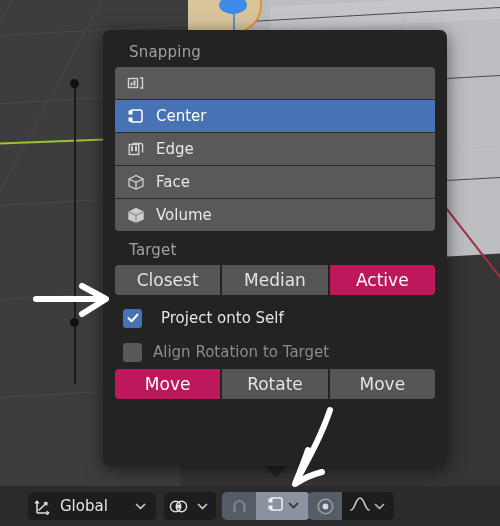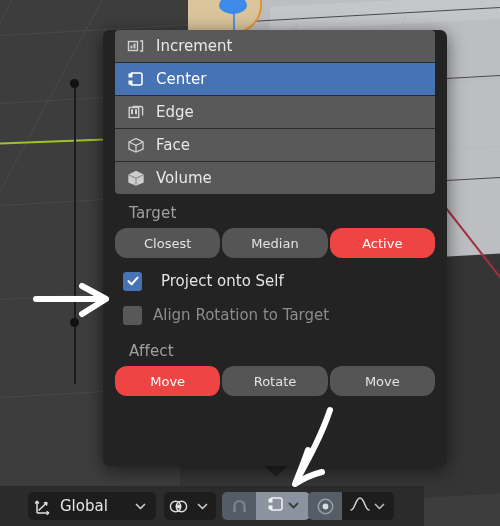--- a/index.html
+++ b/index.html
@@ -154,27 +154,26 @@
     display: flex;
     margin: 0 12px;
     border-radius: 4px;
     overflow: hidden;
     height: 30px;
   }
   .seg {
     flex: 1;
     background: #555555;
     color: #e3e3e3;
-    font-size: 13px;
+    font-size: 17px;
     display: flex; align-items: center; justify-content: center;
     border-right: 2px solid #232323;
-    border-radius: 12px;
   }
   .seg:last-child { border-right: none; }
-  .seg.active { background: #ef4444; color: #fff; }
+  .seg.active { background: #be185d; color: #fff; }
 
   .check-row {
     display: flex; align-items: center;
     height: 34px;
     padding-left: 20px;
     font-size: 15px;
   }
   .cbox {
     width: 19px; height: 19px;
     border-radius: 3px;
@@ -193,21 +192,21 @@
     margin: 0 12px;
     border-radius: 4px;
     overflow: hidden;
     height: 30px;
   }
 
   
   .toolbar {
     position: absolute;
     left: 0; bottom: 0;
-    width: 424px; height: 40px;
+    width: 500px; height: 40px;
     background: #2b2b2b;
   }
   .tb-group {
     position: absolute;
     display: flex;
     align-items: center;
     height: 28px;
     top: 6px;
     background: #1d1d1d;
     border-radius: 5px;
@@ -291,33 +290,33 @@
     <div class="obj-blue-dot"></div>
 
     <div class="edge-vert"></div>
     <div class="vert-dot a"></div>
     <div class="vert-dot b"></div>
   </div>
 
   <div class="panel-pointer"></div>
   <div class="panel">
 
+    <div class="section-title">Snapping</div>
 
     <div class="snap-list">
 
       <div class="snap-row">
         <span class="ico">
           <svg width="20" height="20" viewBox="0 0 20 20">
             <rect x="2.5" y="5.5" width="9" height="9" fill="none" stroke="#d2d2d2" stroke-width="1.4"></rect>
             <rect x="4.5" y="9.5" width="2" height="3" fill="#d2d2d2"></rect>
             <rect x="7.5" y="7.5" width="2" height="5" fill="#d2d2d2"></rect>
             <path d="M14 5 h2.5 v10 H14" fill="none" stroke="#d2d2d2" stroke-width="1.4"></path>
           </svg>
         </span>
-        <span>Increment</span>
       </div>
 
       <div class="snap-row selected">
         <span class="ico">
           <svg width="20" height="20" viewBox="0 0 20 20">
             <path d="M5 4 H14 a2 2 0 0 1 2 2 V14 a2 2 0 0 1 -2 2 H5" fill="none" stroke="#ffffff" stroke-width="1.5"></path>
             <path d="M5 4 V7 M5 13 V16" stroke="#ffffff" stroke-width="1.5"></path>
             <rect x="2.5" y="4.5" width="4" height="4" fill="#ffffff"></rect>
             <rect x="2.5" y="11.5" width="4" height="4" fill="#ffffff"></rect>
           </svg>
@@ -373,21 +372,20 @@
         </svg>
       </span>
       <span class="check-label">Project onto Self</span>
     </div>
 
     <div class="check-row">
       <span class="cbox"></span>
       <span class="check-label dim">Align Rotation to Target</span>
     </div>
 
-    <div class="section-title" style="padding-top:10px;">Affect</div>
 
     <div class="affect-row">
       <div class="seg active">Move</div>
       <div class="seg">Rotate</div>
       <div class="seg">Move</div>
     </div>
   </div>
 
   <div class="toolbar">
 

